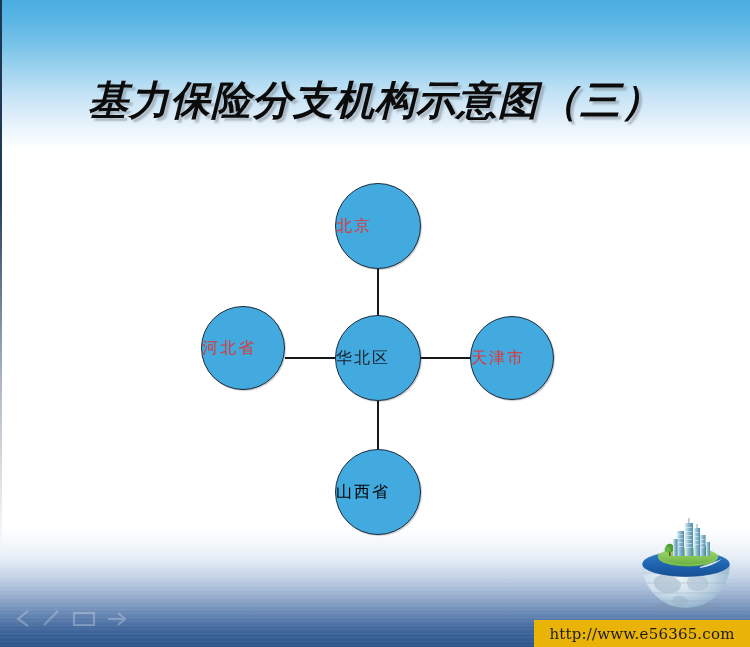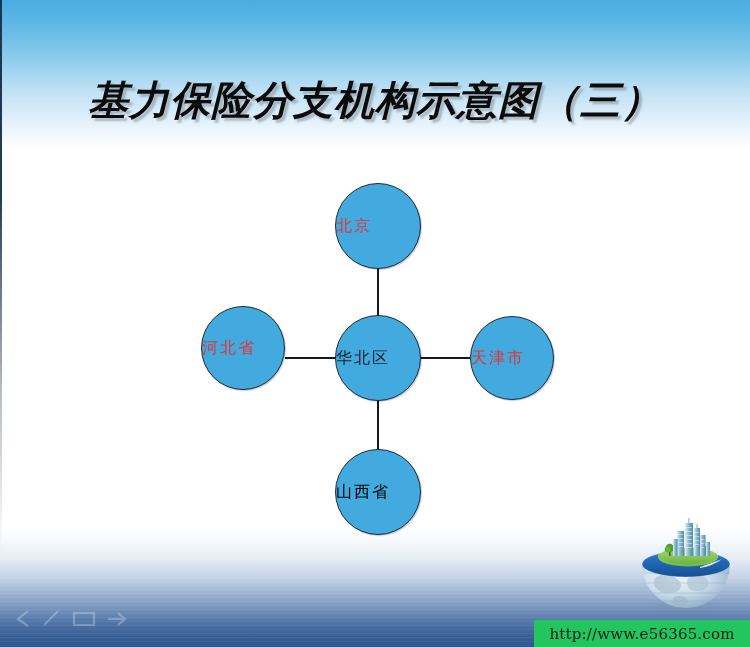--- a/index.html
+++ b/index.html
@@ -130,21 +130,21 @@
     position:absolute;
     right:8px; bottom:34px;
     width:112px; height:96px;
   }
 
   
   .url-bar {
     position:absolute;
     right:0; bottom:0;
     width:216px; height:27px;
-    background:#22c55e;
+    background:#eab308;
     display:flex;
     align-items:center;
     justify-content:center;
   }
   .url-text {
     font-family:"DejaVu Serif", serif;
     font-size:15px;
     color:#1b1b1b;
     letter-spacing:0.2px;
     white-space:nowrap;

